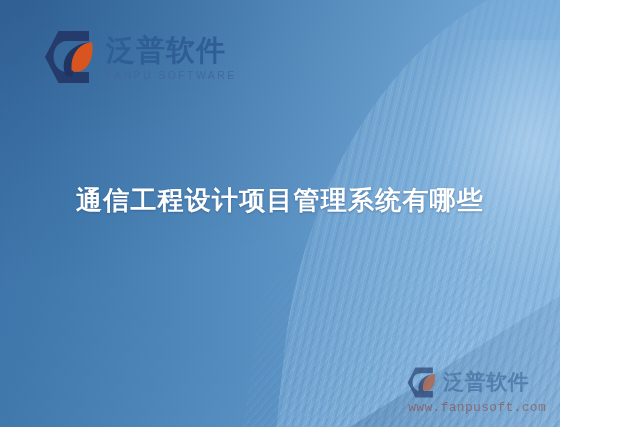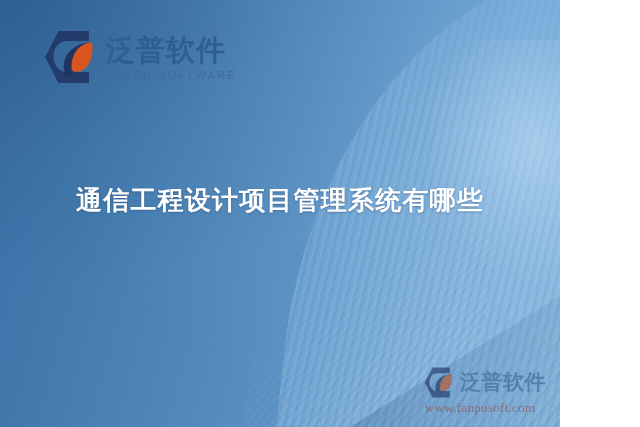--- a/index.html
+++ b/index.html
@@ -225,21 +225,21 @@
     font-family: "DejaVu Sans", "Liberation Sans", sans-serif;
   }
   .wm-url {
     margin-top: 3px;
     margin-left: 1px;
     font-size: 13px;
     line-height: 1.1;
     color: #8d4f4a;
     letter-spacing: 0.3px;
     white-space: nowrap;
-    font-family: Liberation Serif, serif;
+    font-family: Liberation Mono, monospace;
   }
 </style>
 </head>
 <body>
 
 <div id="banner">
 
   <div class="sky-wash"></div>
 
   <div class="scene">

